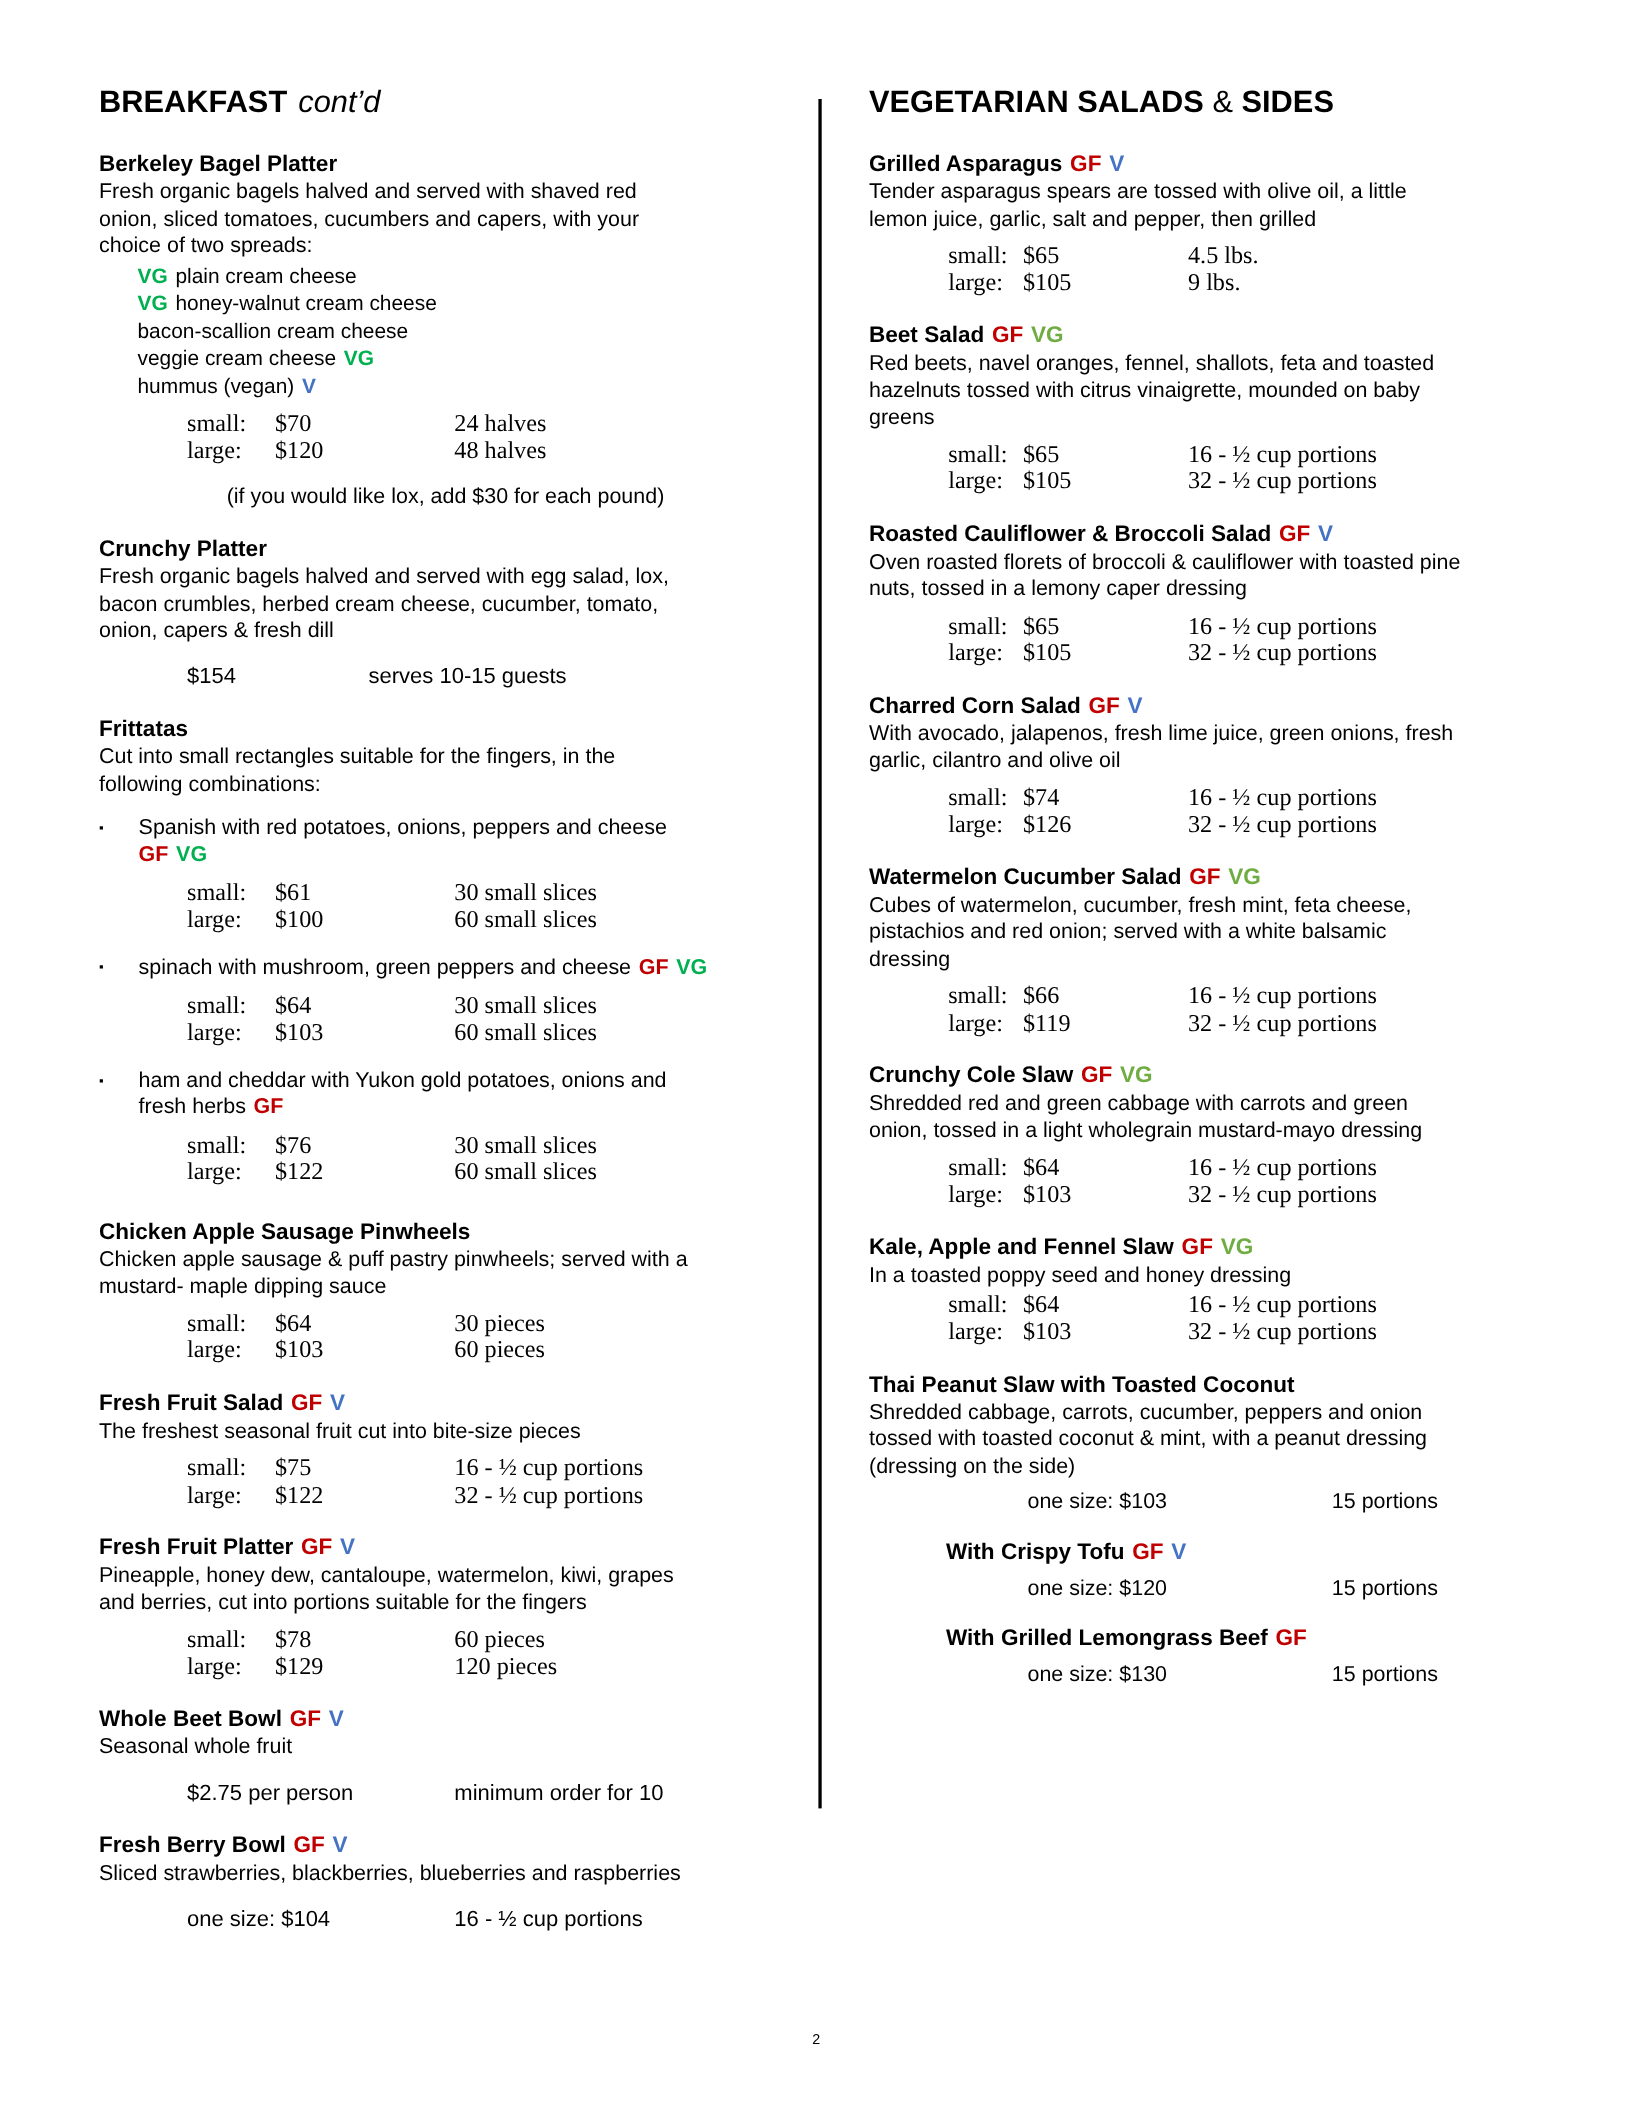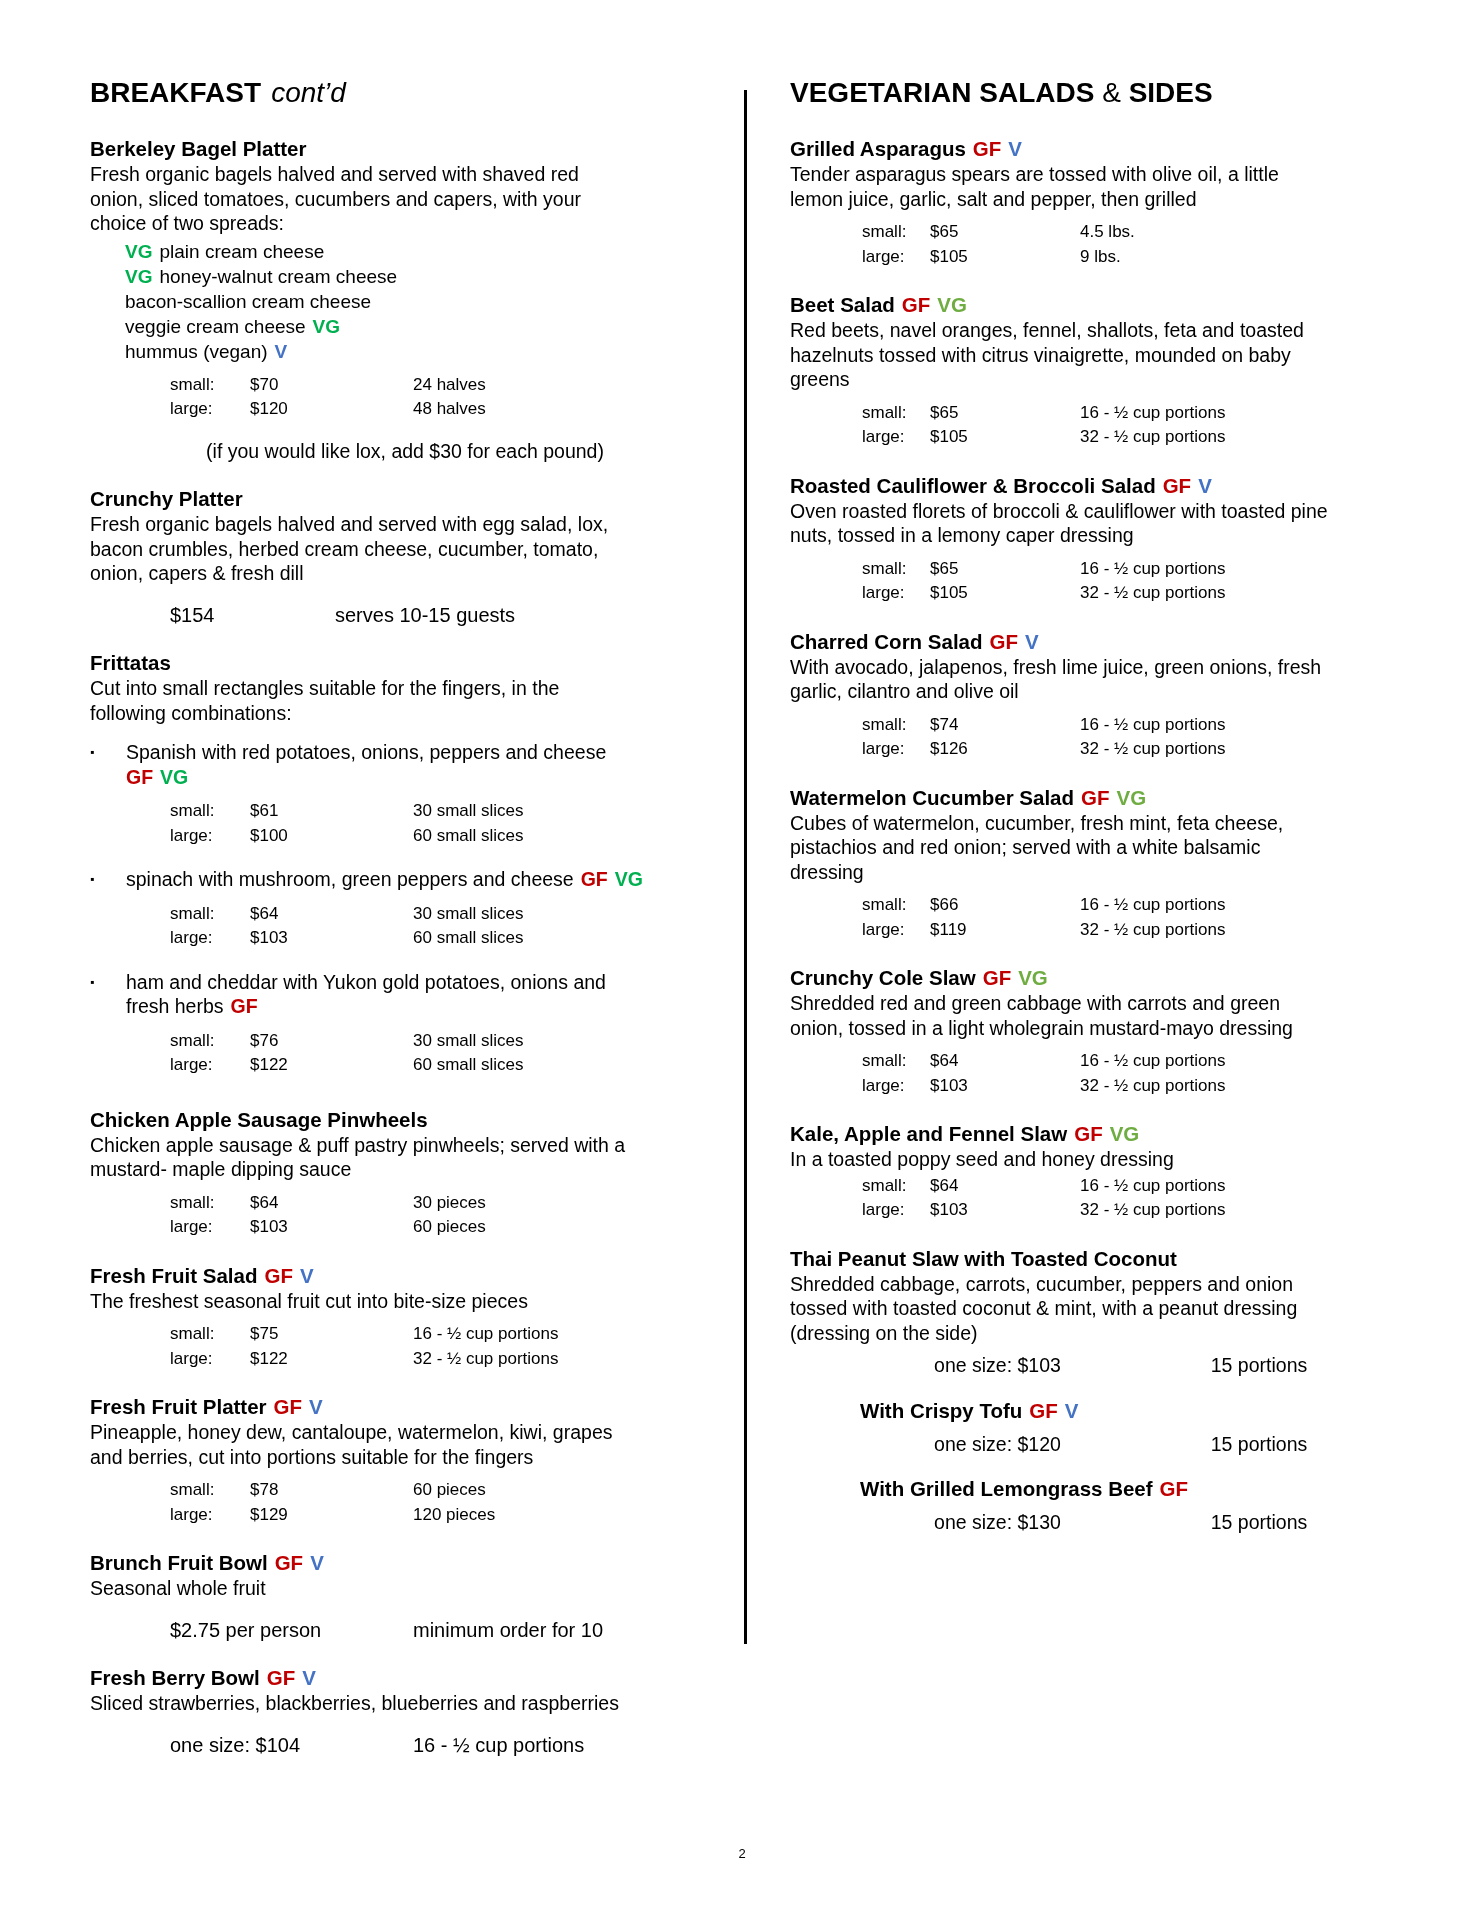--- a/index.html
+++ b/index.html
@@ -19,21 +19,21 @@
   .name{font-size:20.5px;font-weight:bold;line-height:26px;}
   .tag{font-weight:bold;margin-left:7px;}
   .tag.gf{color:#C00000;}
   .tag.vg{color:#6FAC41;}
   .tag.vgb{color:#00B050;}
   .tag.v{color:#4472C4;}
   .desc{font-size:19.5px;line-height:24.5px;white-space:pre-line;}
   .pre{white-space:pre-line;}
 
   .prices{display:grid;grid-template-columns:80px 163px 1fr;padding-left:80px;margin-top:9px;
-          font-size:17px;line-height:24.5px;}
+          font-size:22px;line-height:24.5px;font-family:Liberation Serif, serif;}
   .col-right .prices{padding-left:72px;grid-template-columns:68px 150px 1fr;}
   .prices.tight{margin-top:2px;}
   .row-wide{display:grid;grid-template-columns:243px 1fr;padding-left:80px;margin-top:17px;
           font-size:20px;line-height:24.5px;}
   .row-wide.brunch{grid-template-columns:165px 1fr;}
   .onesize{display:grid;grid-template-columns:181px 1fr;padding-left:117px;margin-top:8px;
           font-size:19.5px;line-height:24.5px;text-align:center;}
   .subhead{font-size:20.5px;font-weight:bold;margin:20px 0 0 70px;line-height:26px;}
   .note{font-size:19.5px;line-height:24.5px;margin-top:17px;text-align:center;}
 
@@ -191,21 +191,21 @@
         <span>small:</span>
           <span>$78</span>
           <span>60 pieces</span>
         <span>large:</span>
           <span>$129</span>
           <span>120 pieces</span>
       </div>
     </div>
 
     <div class="item">
-      <div class="name"><span>Brunch Fruit Bowl</span><span class="tag gf">GF</span><span class="tag v">V</span></div>
+      <div class="name"><span>Whole Beet Bowl</span><span class="tag gf">GF</span><span class="tag v">V</span></div>
       <div class="desc">Seasonal whole fruit</div>
       <div class="row-wide">
         <span>$2.75 per person</span>
           <span>minimum order for 10</span>
       </div>
     </div>
 
     <div class="item">
       <div class="name"><span>Fresh Berry Bowl</span><span class="tag gf">GF</span><span class="tag v">V</span></div>
       <div class="desc">Sliced strawberries, blackberries, blueberries and raspberries</div>

